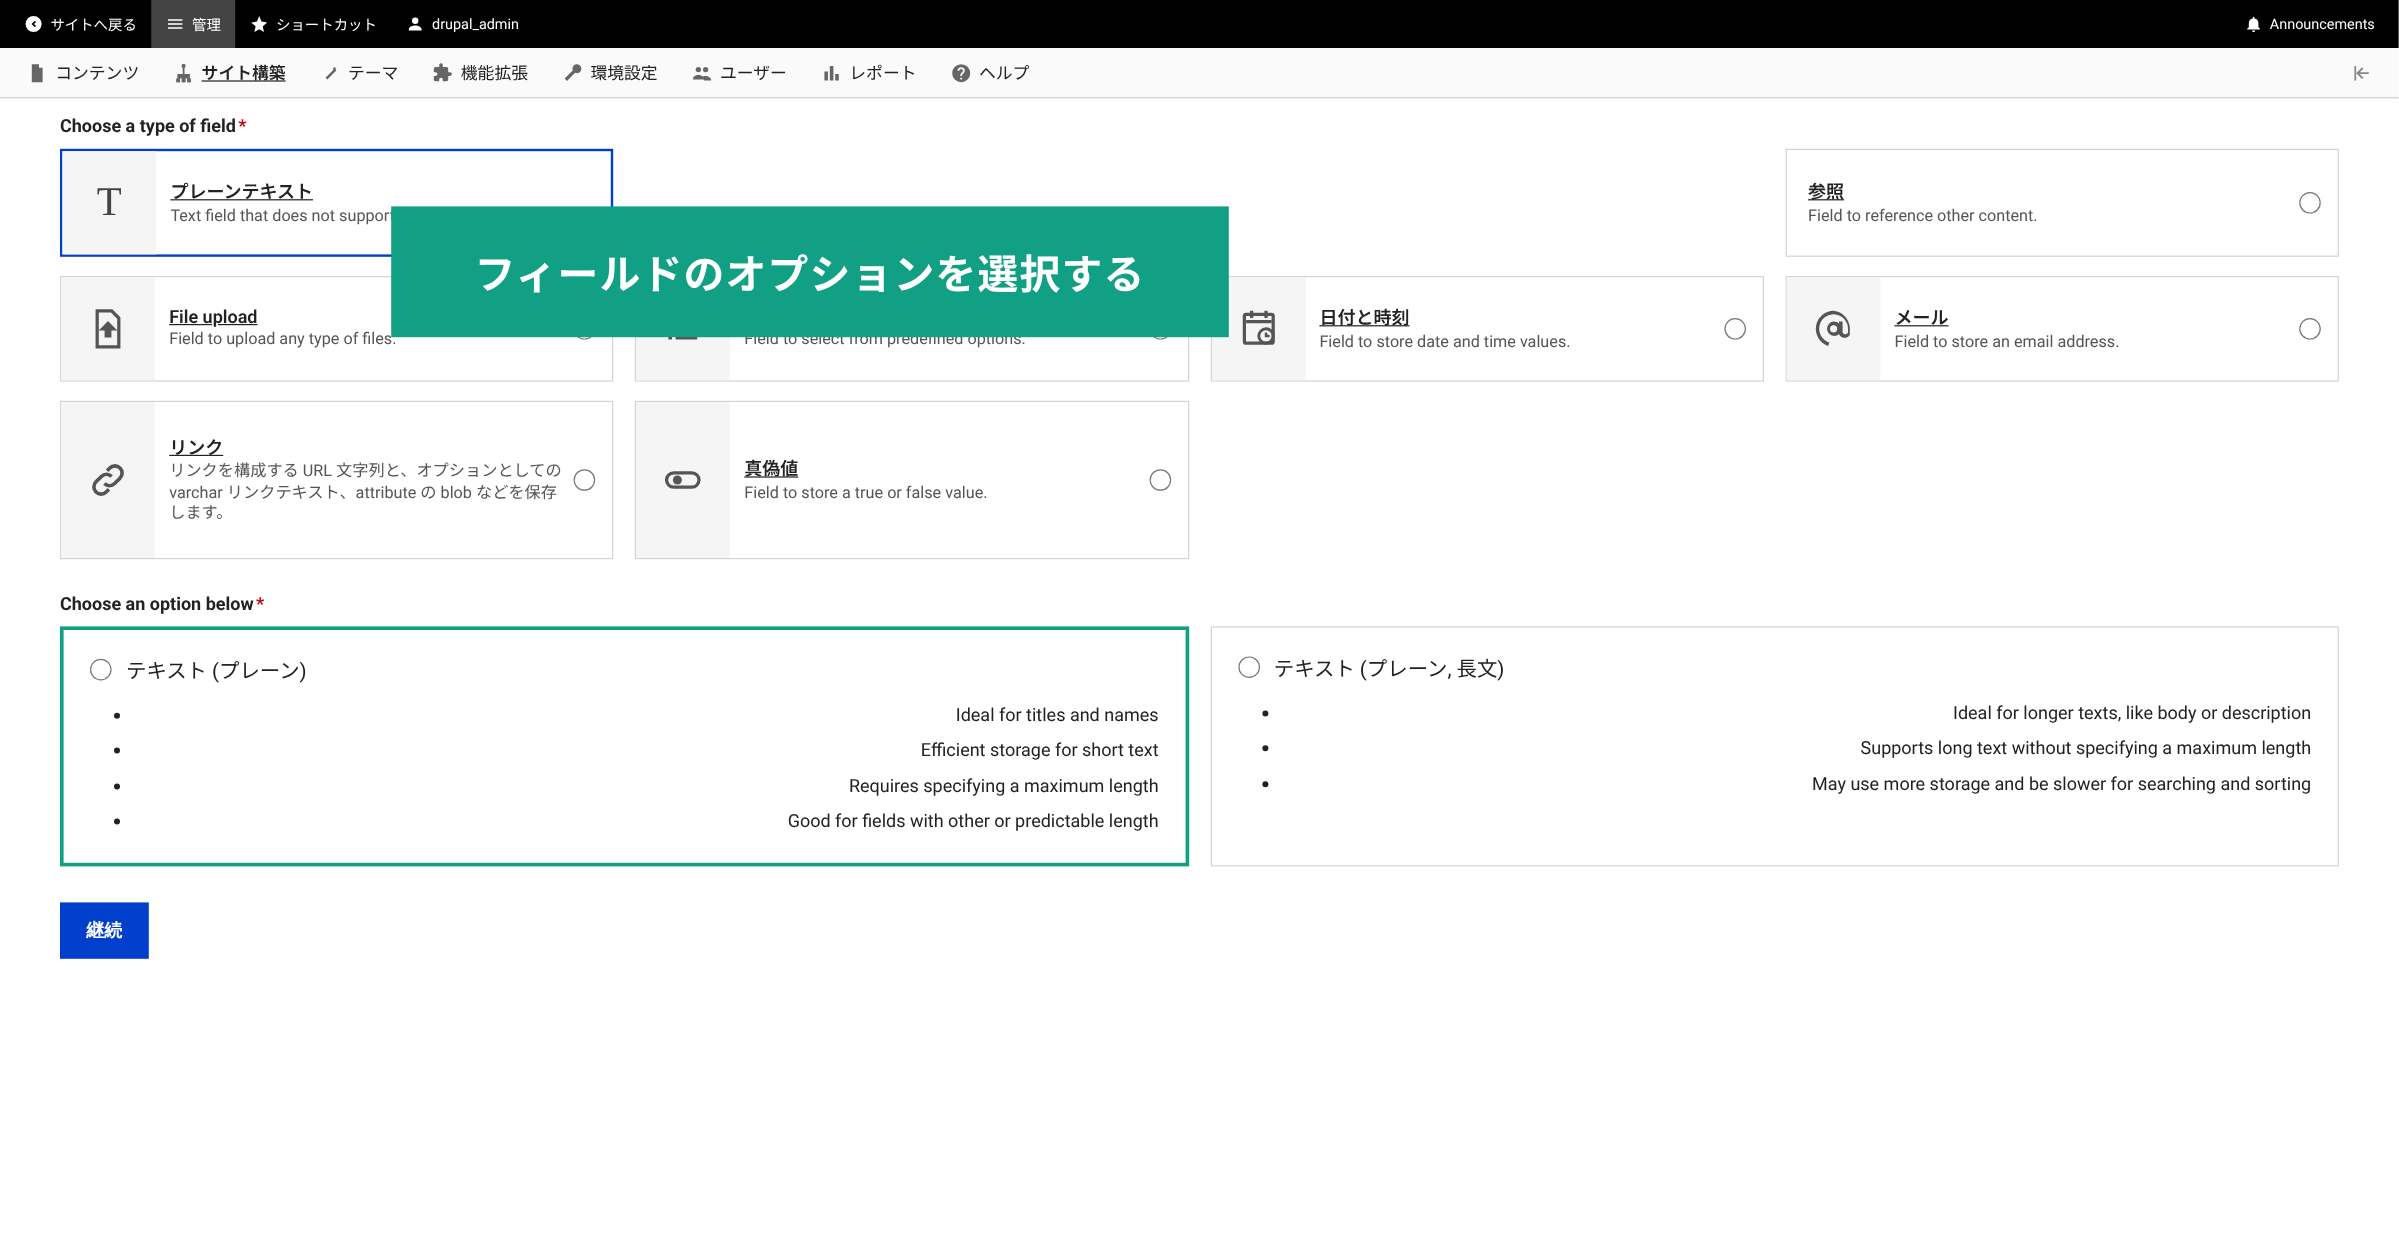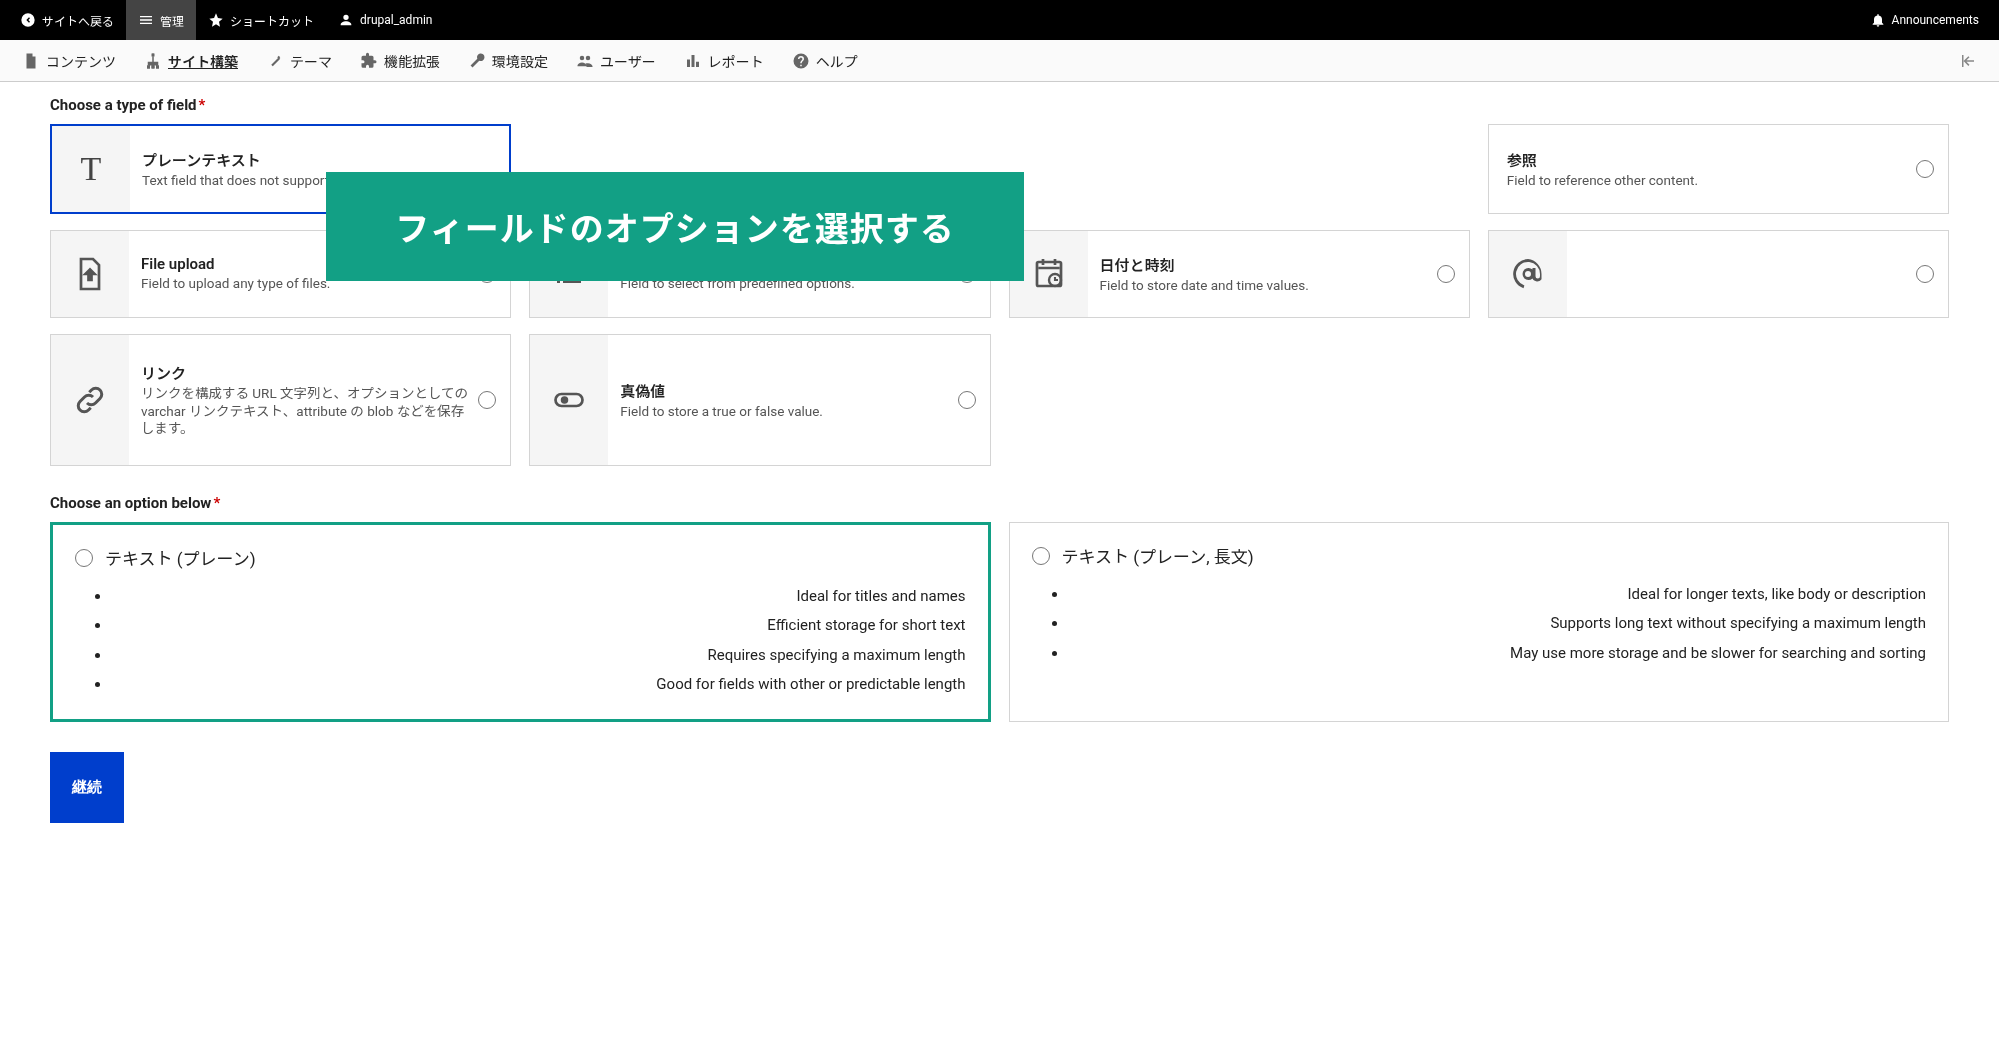--- a/index.html
+++ b/index.html
@@ -25,39 +25,39 @@
 .section-label { font-weight: 700; font-size: 15px; margin-bottom: 10px; }
 .required { color: #c00; margin-left: 2px; }
 
 .field-grid { display: grid; grid-template-columns: repeat(4, 1fr); gap: 16px 18px; margin-bottom: 28px; }
 .field-card { border: 1px solid #d4d4d4; display: flex; align-items: center; padding: 0; min-height: 86px; position: relative; cursor: pointer; background: #fff; }
 .field-card.selected { border: 2px solid #003ecc; }
 .field-card .icon-box { width: 78px; height: 100%; min-height: 86px; background: #f5f5f5; display: flex; align-items: center; justify-content: center; flex-shrink: 0; }
 .field-card .icon-box svg { width: 36px; height: 36px; fill: #555; }
 .field-card .icon-box .t-glyph { font-size: 34px; font-weight: 400; color: #444; font-family: Georgia, serif; }
 .field-card .text-box { padding: 10px 40px 10px 12px; flex: 1; }
-.field-card .title { font-weight: 600; font-size: 15px; margin-bottom: 2px; }
+.field-card .title { font-weight: 600; font-size: 15px; margin-bottom: 2px; text-decoration: underline; }
 .field-card .desc { font-size: 13.5px; color: #555; line-height: 1.3; }
 .field-card .radio { position: absolute; right: 14px; top: 50%; transform: translateY(-50%); width: 18px; height: 18px; border: 1.5px solid #777; border-radius: 50%; background: #fff; }
 .field-card.tall .icon-box { min-height: 130px; }
 
 
 .banner { position: absolute; top: 90px; left: 326px; width: 698px; background: #12a085; color: #fff; font-size: 34px; font-weight: 700; text-align: center; padding: 30px 20px; z-index: 5; letter-spacing: 1px; }
 
 
 .option-row { display: grid; grid-template-columns: 1fr 1fr; gap: 18px; margin-bottom: 30px; }
 .option-card { border: 1px solid #d4d4d4; padding: 20px 22px; cursor: pointer; text-align: right; }
 .option-card.selected { border: 3px solid #12a085; }
 .option-card .opt-head { display: flex; align-items: center; gap: 12px; margin-bottom: 12px; }
 .option-card .radio { width: 18px; height: 18px; border: 1.5px solid #777; border-radius: 50%; flex-shrink: 0; }
 .option-card .opt-title { font-size: 17px; }
 .option-card ul { list-style: disc; padding-left: 36px; }
 .option-card li { font-size: 15px; line-height: 1.95; }
 
-.continue-btn { background: #003ecc; color: #fff; border: none; padding: 26px 22px; font-size: 15px; font-weight: 600; cursor: pointer; }
+.continue-btn { background: #003ecc; color: #fff; border: none; padding: 14px 22px; font-size: 15px; font-weight: 600; cursor: pointer; }
 </style>
 </head>
 <body>
 
 <div class="toolbar-top">
   <div class="tb-item">
     <svg viewBox="0 0 24 24">
         <path d="M12 2a10 10 0 100 20 10 10 0 000-20zm1.5 14l-4-4 4-4 1.5 1.5L12.5 12l2.5 2.5L13.5 16z"></path>
       </svg>
     <span>サイトへ戻る</span>
@@ -218,20 +218,24 @@
         <div class="desc">Field to store date and time values.</div>
       </div>
       <div class="radio"></div>
     </div>
     <div class="field-card">
       <div class="icon-box">
         <svg viewBox="0 0 24 24">
             <path d="M12 2a10 10 0 00-3 19.5l.6-1.9A8 8 0 1120 12v1.5a1.5 1.5 0 01-3 0V8h-2v1a4 4 0 100 6 3.5 3.5 0 006 .5V12A10 10 0 0012 2zm0 12a2 2 0 110-4 2 2 0 010 4z"></path>
           </svg>
       </div>
+      <div class="text-box">
+        <div class="title">メール</div>
+        <div class="desc">Field to store an email address.</div>
+      </div>
       <div class="radio"></div>
     </div>
 
     <div class="field-card tall">
       <div class="icon-box">
         <svg viewBox="0 0 24 24">
             <path d="M10 14a4 4 0 005.66 0l3-3a4 4 0 10-5.66-5.66l-1.5 1.5M14 10a4 4 0 00-5.66 0l-3 3a4 4 0 105.66 5.66l1.5-1.5" fill="none" stroke="#555" stroke-width="2"></path>
           </svg>
       </div>
       <div class="text-box">

